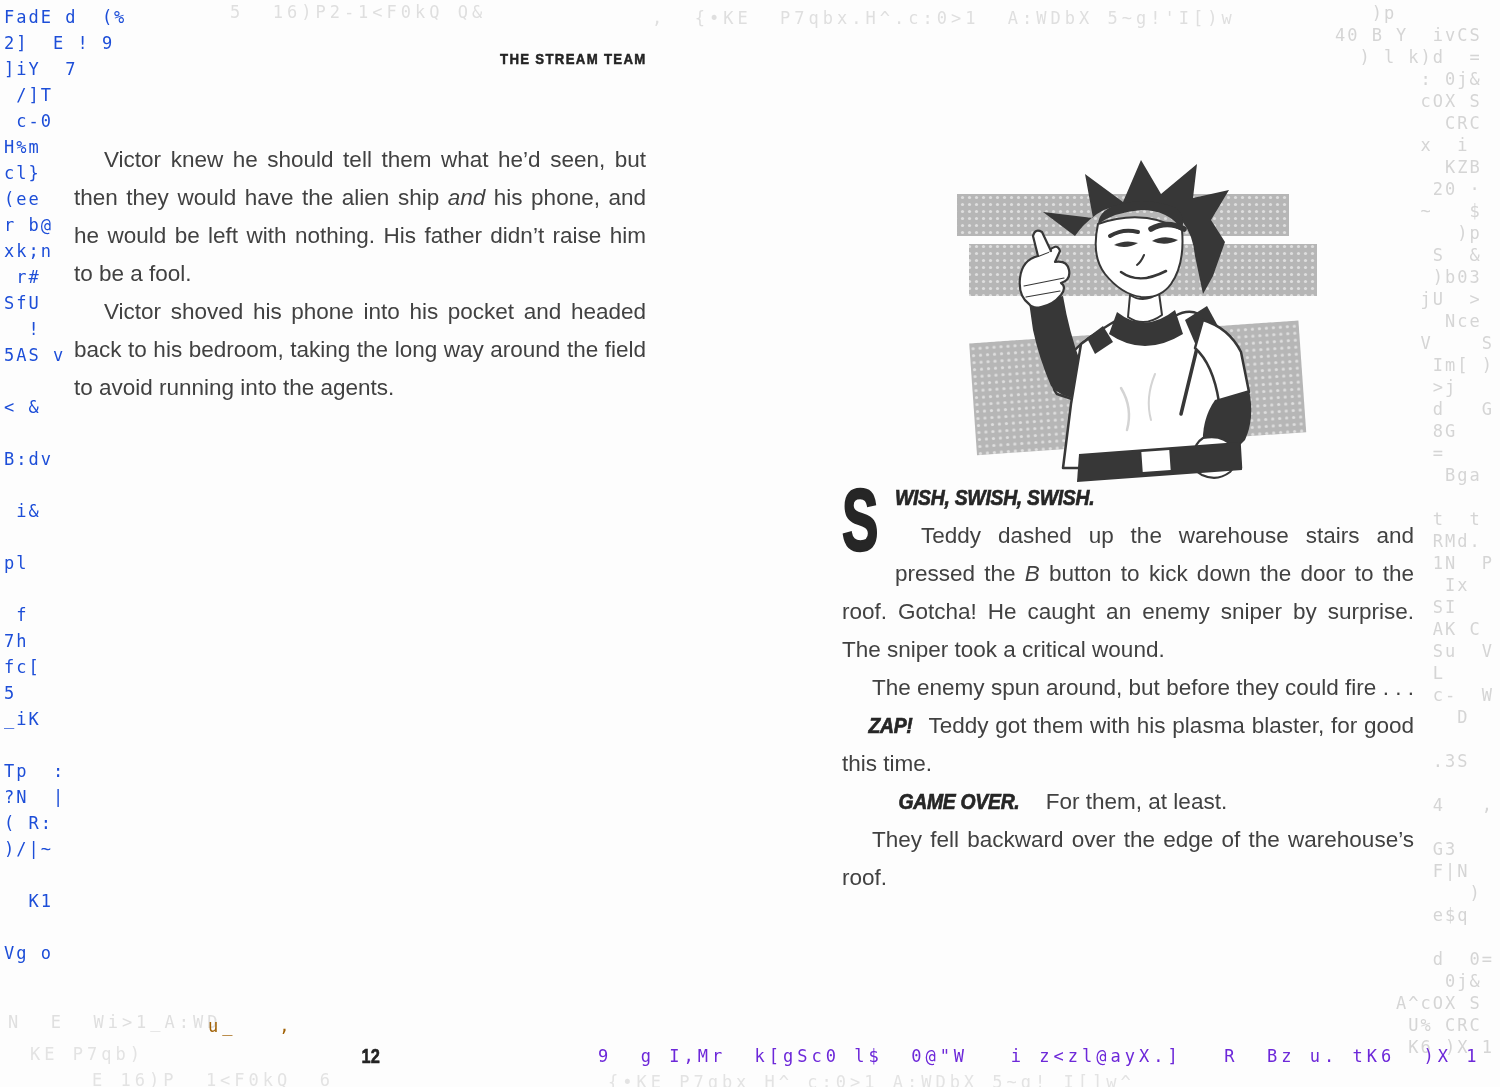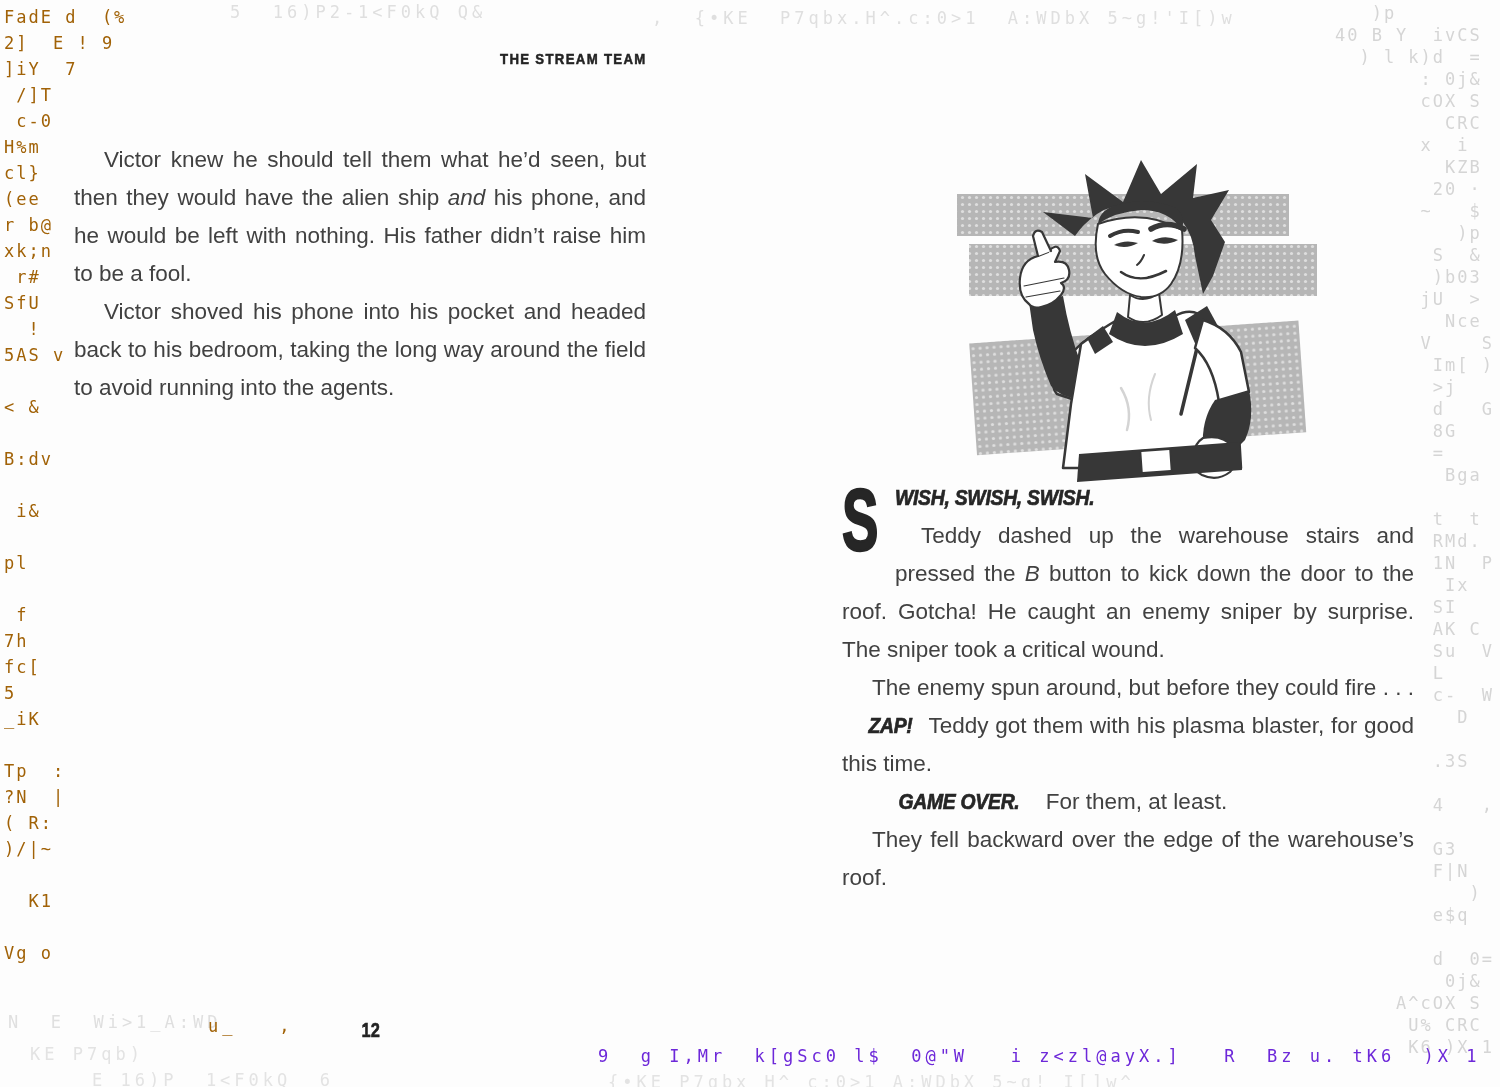--- a/index.html
+++ b/index.html
@@ -1,21 +1,21 @@
 <!DOCTYPE html>
 <html><head>
 <meta charset="utf-8">
 <style>
   html,body{margin:0;padding:0;background:#ffffff;}
   #spread{position:relative;width:1500px;height:1087px;background:#fdfdfd;overflow:hidden;
           font-family:"Liberation Sans",sans-serif;color:#414141;}
   
   .glyphs{position:absolute;font-family:"DejaVu Sans Mono","Liberation Mono",monospace;
           white-space:pre;pointer-events:none;}
-  #glyph-col-left{left:4px;top:4px;font-size:17px;line-height:26px;letter-spacing:2px;color:#a16207;}
+  #glyph-col-left{left:4px;top:4px;font-size:17px;line-height:26px;letter-spacing:2px;color:#1d4ed8;}
   #glyph-col-right{right:6px;top:2px;font-size:17px;line-height:22px;letter-spacing:2px;
                    color:#d5d5d5;text-align:right;}
   .glyph-row{position:absolute;font-family:"DejaVu Sans Mono","Liberation Mono",monospace;
              white-space:pre;font-size:17px;letter-spacing:4px;color:#dfdfdf;pointer-events:none;}
   #grow-tl{left:230px;top:2px;}
   #grow-tc{left:652px;top:0px;margin-top:8px;}
   #grow-b1{left:8px;top:1012px;}
   #grow-b1b{left:208px;top:1016px;color:#a16207;}
   #grow-b2{left:30px;top:1044px;color:#e3e3e3;}
   #grow-b2b{left:598px;top:1046px;color:#6d28d9;}
@@ -26,21 +26,21 @@
   
   #running-head{position:absolute;left:85px;top:50px;width:572px;text-align:right;}
   #running-head .cond{font-size:15px;letter-spacing:1.5px;transform:scaleX(0.88);
                       -webkit-text-stroke:0.5px #232323;}
   .textblock{position:absolute;width:572px;font-size:22.5px;line-height:38px;
              text-align:justify;color:#414141;hyphens:manual;}
   #left-text{left:74px;top:141px;}
   .textblock p{margin:0;text-indent:30px;}
   .textblock p.first-para{text-indent:0;}
   em{font-style:italic;}
-  #page-number{position:absolute;left:85px;top:1018px;width:572px;text-align:center;}
+  #page-number{position:absolute;left:85px;top:1044px;width:572px;text-align:center;}
   #page-number .cond{font-size:21px;transform:scaleX(0.78);-webkit-text-stroke:0.6px #232323;}
   
   #chapter-heading{position:absolute;left:842px;top:92px;width:572px;text-align:center;}
   #chapter-heading .cond{font-size:66px;letter-spacing:1px;transform:scaleX(0.74);
                          -webkit-text-stroke:2px #232323;}
   #illustration{position:absolute;left:945px;top:152px;width:380px;height:330px;}
   #right-text{left:842px;top:479px;}
   .dropcap{float:left;width:45px;height:76px;margin:8px 8px 0 0;}
   .dc-inner{display:inline-block;font-weight:bold;font-size:88px;line-height:66px;
             transform:scaleX(0.62);transform-origin:left top;color:#262626;

